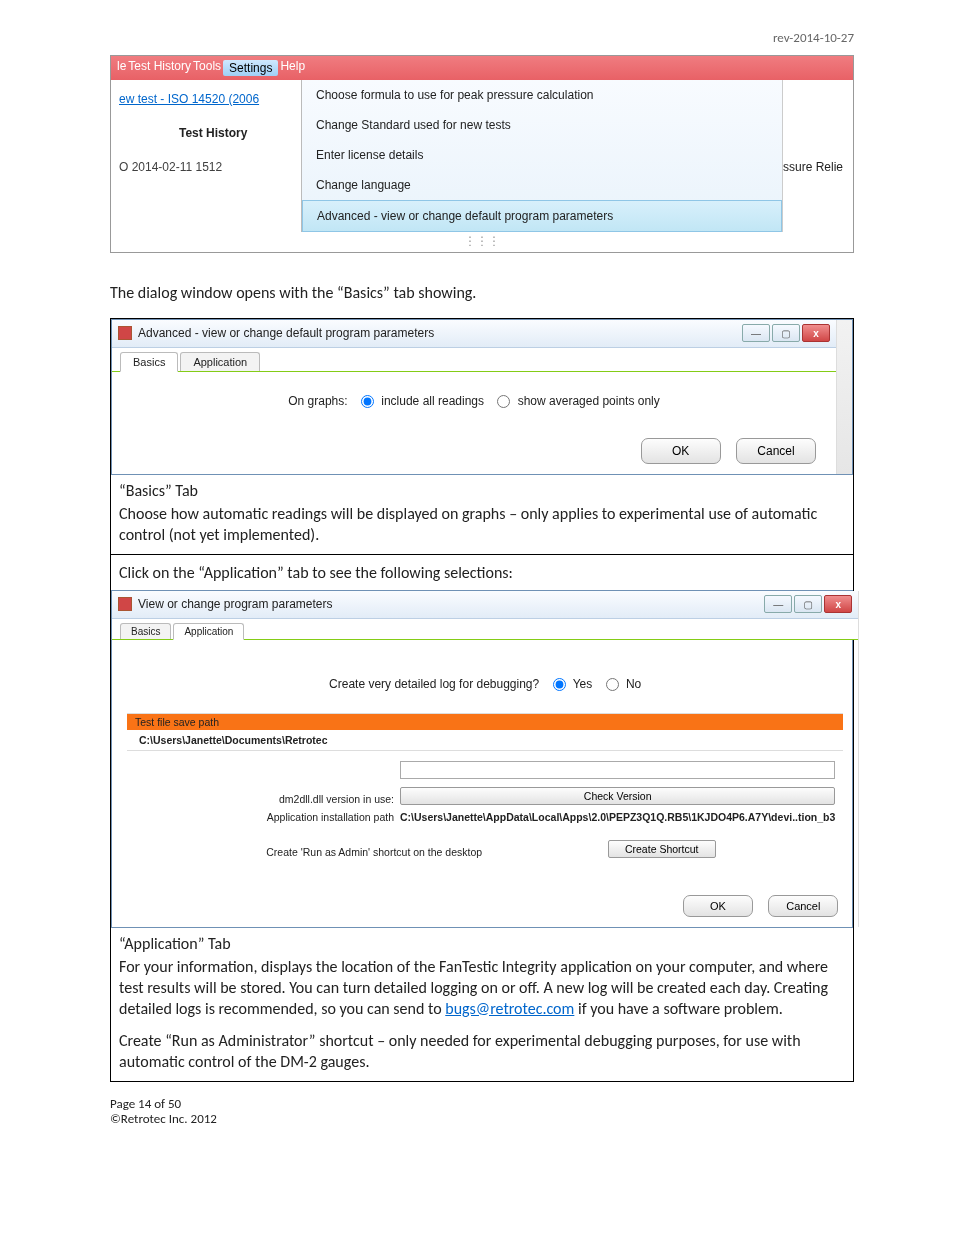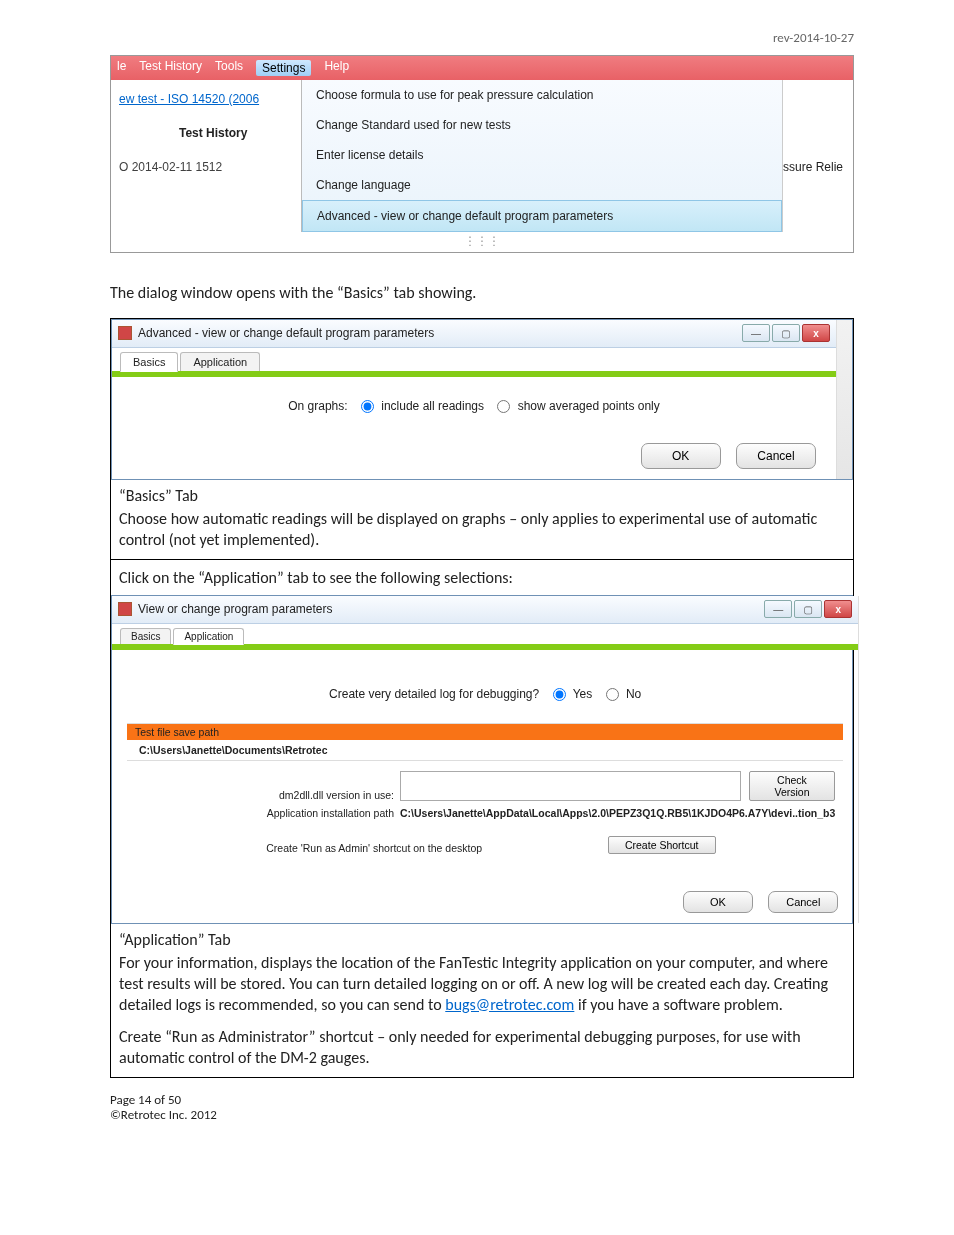--- a/index.html
+++ b/index.html
@@ -2,21 +2,21 @@
 <html><head>
 <meta charset="utf-8">
 <style>
   * { box-sizing: border-box; margin: 0; padding: 0; }
   body { font-family: Calibri, Arial, sans-serif; font-size: 15px; background: #fff; width: 954px; color: #222; }
   .page { padding: 30px 100px 40px 110px; }
   .rev { text-align: right; font-size: 13px; color: #666; margin-bottom: 10px; }
 
   
   .menu-shot { border: 1px solid #999; margin-bottom: 30px; overflow: hidden; background: #fff; }
-  .menubar { display: flex; background: linear-gradient(#f07c80,#e86166); color: #fff; font: 12px/1 "Segoe UI", sans-serif; padding: 4px 6px; gap: 13px; }
+  .menubar { display: flex; background: linear-gradient(#f07c80,#e86166); color: #fff; font: 12px/1 "Segoe UI", sans-serif; padding: 4px 6px; gap: 2px; }
   .menubar span { }
   .menubar .active { background: linear-gradient(#cfe8ff,#9fcff5); color: #000; padding: 2px 6px; border-radius: 2px; }
   .menu-body { display: flex; position: relative; background: #fff; }
   .menu-left { width: 190px; padding: 12px 8px; font: 12px "Segoe UI", sans-serif; }
   .menu-left .link1 { color: #0066cc; text-decoration: underline; }
   .menu-left .hdr { font-weight: bold; margin: 20px 0 20px 60px; }
   .menu-left .link2 { color: #404040; margin-top: 8px; }
   .menu-left .cut { color: #0033aa; font-size: 11px; margin-top: 18px; }
   .dropdown { flex: 1; border-left: 1px solid #bbb; background: linear-gradient(#f8fbff,#e9f3fb); font: 12px "Segoe UI", sans-serif; border-right: 1px solid #ccc; }
   .dropdown div { padding: 8px 14px; }
@@ -31,21 +31,21 @@
   .dlg { border: 1px solid #6f91b5; background: #fff; font: 12px "Segoe UI", sans-serif; }
   .titlebar { display: flex; align-items: center; background: linear-gradient(#fafcff,#e2ecf7); border-bottom: 1px solid #bccfe4; padding: 3px 6px; height: 28px; }
   .titlebar .ico { width: 14px; height: 14px; background: #d04646; border: 1px solid #a53; margin-right: 6px; }
   .titlebar .ttl { flex: 1; color: #222; }
   .winbtns { display: flex; gap: 2px; }
   .winbtn { width: 28px; height: 18px; border: 1px solid #8aa; background: linear-gradient(#f5f9ff,#dae6f2); border-radius: 2px; display:flex; align-items:center; justify-content:center; font-size:10px; color:#555;}
   .winbtn.close { background: linear-gradient(#f08e8e,#d04646); color: #fff; border-color:#a33; font-weight:bold;}
   .tabbar { display: flex; padding: 4px 8px 0; background: #fff; }
   .tab { padding: 3px 12px; border: 1px solid #bbb; border-bottom: none; border-top-left-radius: 3px; border-top-right-radius: 3px; background: #f3f3f3; font-size: 11px; margin-right: 2px;}
   .tab.active { background: #fff; position: relative; z-index: 2; border-bottom: 1px solid #fff; margin-bottom: -1px;}
-  .dlg-body { border-top: 6px solid #84cc16; padding: 14px 18px; min-height: 50px; }
+  .dlg-body { border-top: 1px solid #84cc16; padding: 14px 18px; min-height: 50px; }
   .radio-row { text-align: center; margin: 8px 0; font-size: 12px; }
   .radio-row input { margin: 0 4px 0 10px; vertical-align: middle;}
   .btnrow { text-align: right; padding: 8px 20px 10px; }
   .btnrow button { width: 80px; height: 26px; margin-left: 12px; background: linear-gradient(#fdfdfd,#e3e3e3); border: 1px solid #999; border-radius: 7px; font-size: 12px;}
   .scroll-edge { width: 16px; background: linear-gradient(#f2f2f2,#e6e6e6); border-left:1px solid #ddd; }
   .dlg-wrap { display:flex; }
   .dlg-main { flex:1; }
 
   .caption { font-size: 16px; padding: 6px 8px 0; }
   .desc { font-size: 16px; padding: 4px 8px 8px; line-height: 1.3; }
@@ -156,21 +156,21 @@
             <span>Create very detailed log for debugging?</span>
             <input type="radio" checked="" style="">
             <span>Yes</span>
             <input type="radio" style="">
             <span>No</span>
           </div>
           <div class="sec-label">Test file save path</div>
           <div class="sec-path">C:\Users\Janette\Documents\Retrotec</div>
           <div class="row" style="padding-top:10px;">
             <div class="r-lbl">dm2dll.dll version in use:</div>
-            <div class="r-val" style="display:flex; gap:8px;">
+            <div class="r-val" style="display:flex; gap:8px;flex-direction:column;">
               <input type="text" value="" style="">
               <button class="sm">Check Version</button>
             </div>
           </div>
           <div class="row">
             <div class="r-lbl">Application installation path</div>
             <div class="r-val" style="font-weight:bold;">C:\Users\Janette\AppData\Local\Apps\2.0\PEPZ3Q1Q.RB5\1KJDO4P6.A7Y\devi..tion_b3</div>
           </div>
           <div class="row" style="padding:14px 8px;">
             <div class="r-lbl" style="width:auto; flex:1; text-align:right;">Create 'Run as Admin' shortcut on the desktop</div>

